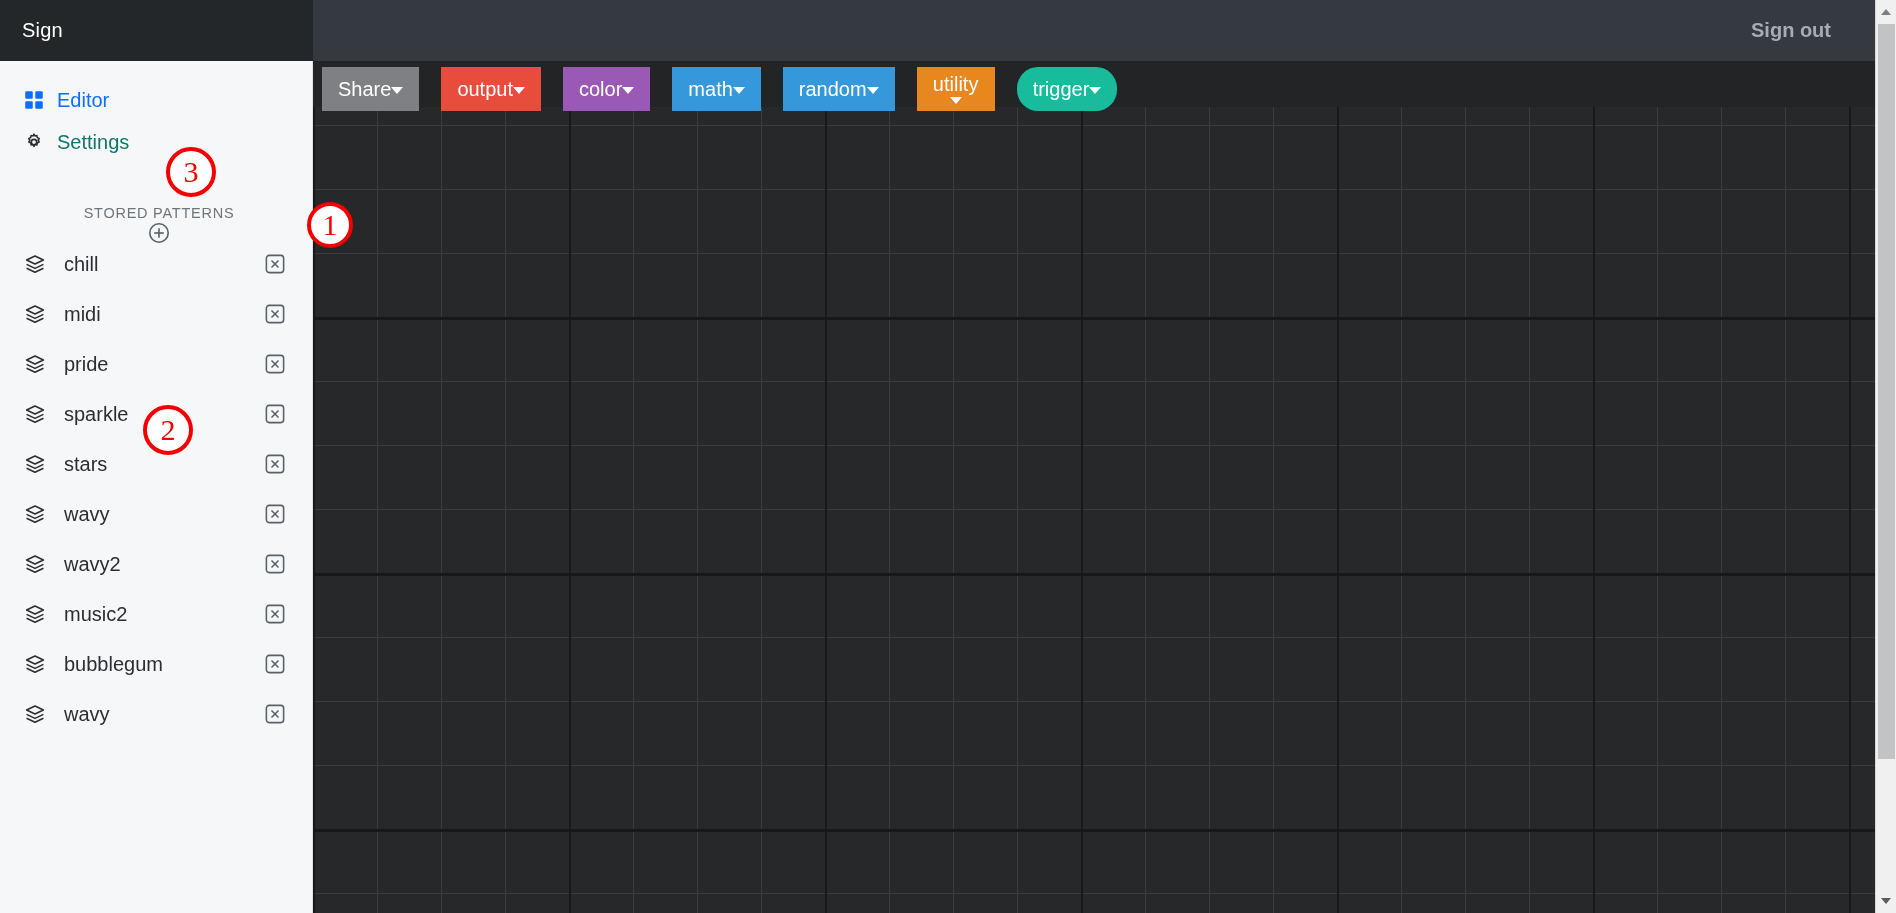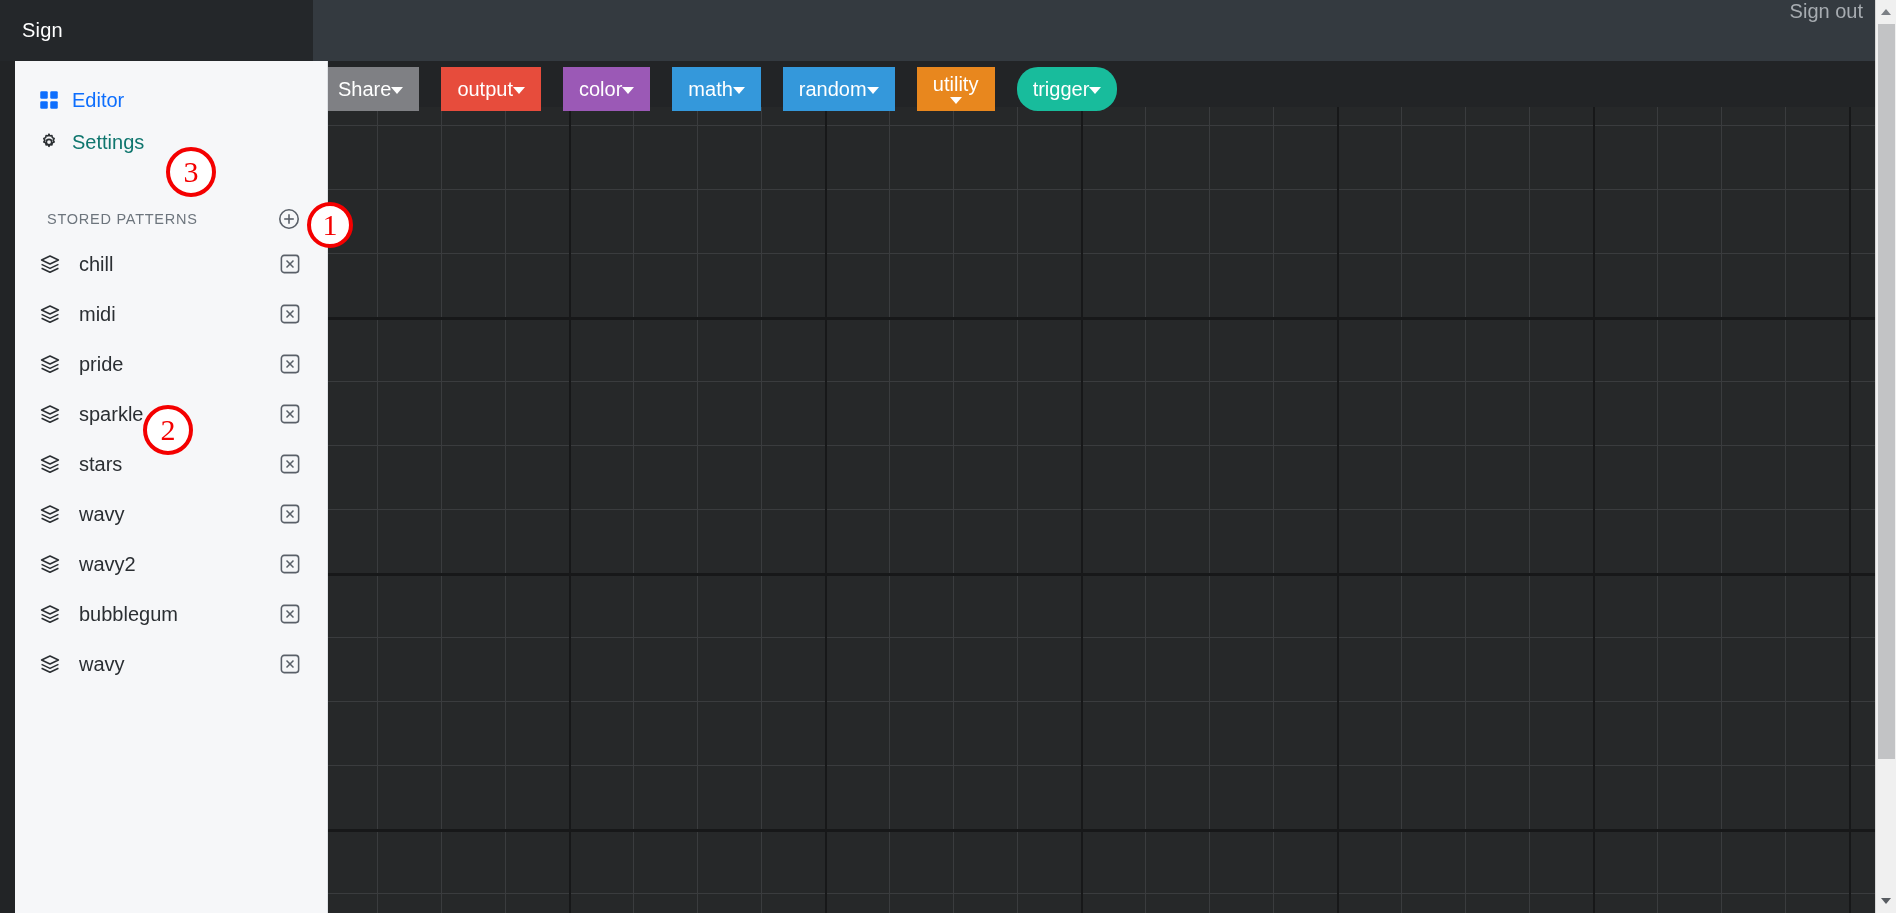--- a/index.html
+++ b/index.html
@@ -40,35 +40,36 @@
   }
   .topbar-brand-text {
     color: #ffffff;
     font-size: 20px;
     letter-spacing: .2px;
   }
   .topbar-right {
     flex: 1 1 auto;
     height: 61px;
     display: flex;
-    align-items: flex-start;
+    align-items: center;
     justify-content: flex-end;
-    padding-right: 12px;
+    padding-right: 44px;
+    font-weight: bold;
   }
   .signout {
     color: #a7acb1;
     font-size: 20px;
     text-decoration: none;
     cursor: pointer;
   }
 
   
   .sidebar {
     position: absolute;
-    left: 15px; top: 61px;
+    left: 0; top: 61px;
     width: 313px;
     height: 852px;
     background: #f6f7f9;
     border-right: 1px solid #dfe2e6;
     overflow: hidden;
     z-index: 15;
   }
   .sidebar-inner { padding-top: 18px; }
 
   .nav-item {
@@ -88,20 +89,21 @@
   .icon-layers { width: 22px; height: 22px; display: block; }
 
   .section-head {
     display: flex;
     align-items: center;
     justify-content: space-between;
     padding: 0 26px 0 32px;
     margin-top: 42px;
     margin-bottom: 3px;
     height: 28px;
+    flex-direction: column;
   }
   .section-title {
     color: #6d757d;
     font-size: 14.5px;
     letter-spacing: .75px;
   }
   .add-btn {
     width: 24px; height: 24px;
     cursor: pointer;
     display: block;
@@ -422,20 +424,37 @@
           </div>
           <div class="pattern-row">
             <span class="pattern-left">
               <span>
                 <svg class="icon-layers" viewBox="0 0 24 24" fill="none" stroke="#2b2f33" stroke-width="1.7" stroke-linejoin="round">
                   <path d="M12 3.2 2.8 7.6 12 12l9.2-4.4z"></path>
                   <path d="M2.8 12.4 12 16.8l9.2-4.4"></path>
                   <path d="M2.8 16.6 12 21l9.2-4.4"></path>
                 </svg>
               </span>
+              <span class="pattern-name">music2</span>
+            </span>
+            <span class="del-btn"><svg viewBox="0 0 24 24" width="22" height="22" fill="none" stroke="#5a6069" stroke-width="1.7">
+                <rect x="2.6" y="2.6" width="18.8" height="18.8" rx="3"></rect>
+                <line x1="8.2" y1="8.2" x2="15.8" y2="15.8"></line>
+                <line x1="15.8" y1="8.2" x2="8.2" y2="15.8"></line>
+              </svg></span>
+          </div>
+          <div class="pattern-row">
+            <span class="pattern-left">
+              <span>
+                <svg class="icon-layers" viewBox="0 0 24 24" fill="none" stroke="#2b2f33" stroke-width="1.7" stroke-linejoin="round">
+                  <path d="M12 3.2 2.8 7.6 12 12l9.2-4.4z"></path>
+                  <path d="M2.8 12.4 12 16.8l9.2-4.4"></path>
+                  <path d="M2.8 16.6 12 21l9.2-4.4"></path>
+                </svg>
+              </span>
               <span class="pattern-name">bubblegum</span>
             </span>
             <span class="del-btn"><svg viewBox="0 0 24 24" width="22" height="22" fill="none" stroke="#5a6069" stroke-width="1.7">
                 <rect x="2.6" y="2.6" width="18.8" height="18.8" rx="3"></rect>
                 <line x1="8.2" y1="8.2" x2="15.8" y2="15.8"></line>
                 <line x1="15.8" y1="8.2" x2="8.2" y2="15.8"></line>
               </svg></span>
           </div>
           <div class="pattern-row">
             <span class="pattern-left">

